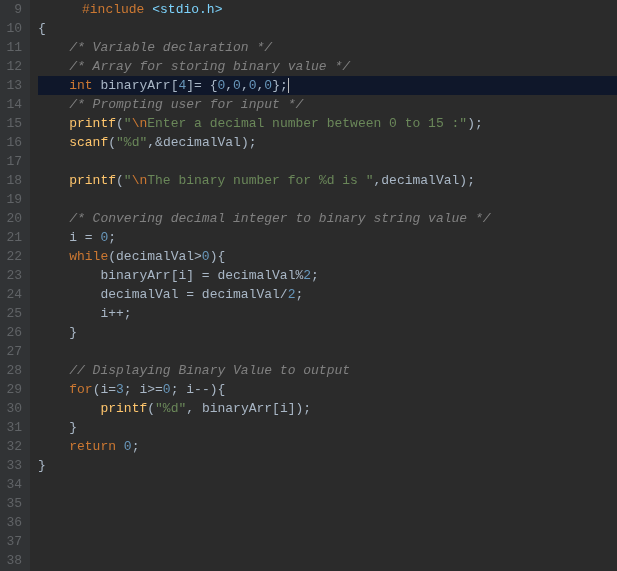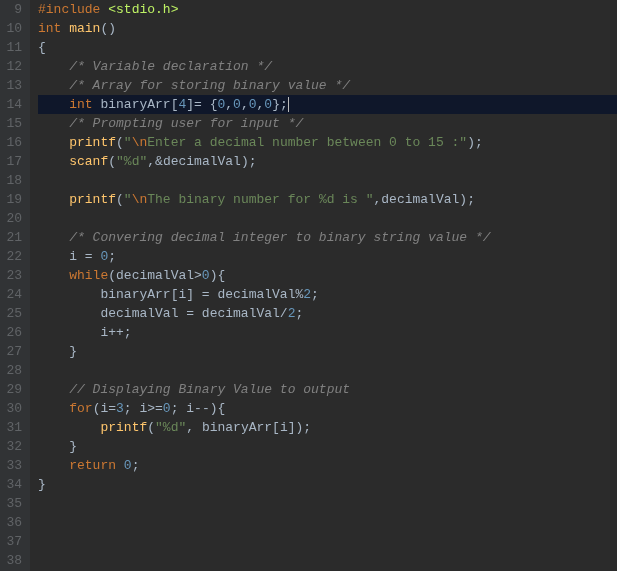--- a/index.html
+++ b/index.html
@@ -40,24 +40,24 @@
 }
 .line.active {
   background: #0f172a;
 }
 .kw { color: #cc7832; }
 .type { color: #cc7832; }
 .str { color: #6a8759; }
 .esc { color: #cc7832; }
 .num { color: #6897bb; }
 .cmt { color: #808080; font-style: italic; }
-.inc { color: #bef264; }
+.inc { color: #7dd3fc; }
 .fn { color: #ffc66d; }
 .ident { color: #a9b7c6; }
-.pp { color: #cc7832; }
+.pp { color: #cc7832; margin-left: 44px; }
 .br { color: #a9b7c6; }
 .cursor { border-right: 1px solid #bbb; }
 </style>
 </head>
 <body>
 
 <div class="editor">
   <div class="gutter">
     <div>9</div>
     <div>10</div>
@@ -85,21 +85,20 @@
     <div>32</div>
     <div>33</div>
     <div>34</div>
     <div>35</div>
     <div>36</div>
     <div>37</div>
     <div>38</div>
   </div>
   <div class="code">
     <div class="line"><span class="pp">#include</span> <span class="inc">&lt;stdio.h&gt;</span></div>
-    <div class="line"><span class="type">int</span> <span class="fn">main</span><span class="br">()</span></div>
     <div class="line"><span class="br">{</span></div>
     <div class="line">    <span class="cmt">/* Variable declaration */</span></div>
     <div class="line">    <span class="cmt">/* Array for storing binary value */</span></div>
     <div class="line active">    <span class="type">int</span> <span class="ident">binaryArr[</span><span class="num">4</span><span class="ident">]= {</span><span class="num">0</span><span>,</span><span class="num">0</span><span>,</span><span class="num">0</span><span>,</span><span class="num">0</span><span class="ident">};</span><span class="cursor"></span></div>
     <div class="line">    <span class="cmt">/* Prompting user for input */</span></div>
     <div class="line">    <span class="fn">printf</span><span>(</span><span class="str">"</span><span class="esc">\n</span><span class="str">Enter a decimal number between 0 to 15 :</span><span class="str">"</span><span>);</span></div>
     <div class="line">    <span class="fn">scanf</span><span>(</span><span class="str">"</span><span class="str">%d</span><span class="str">"</span><span>,&amp;decimalVal);</span></div>
     <div class="line"></div>
     <div class="line">    <span class="fn">printf</span><span>(</span><span class="str">"</span><span class="esc">\n</span><span class="str">The binary number for %d is </span><span class="str">"</span><span>,decimalVal);</span></div>
     <div class="line"></div>

